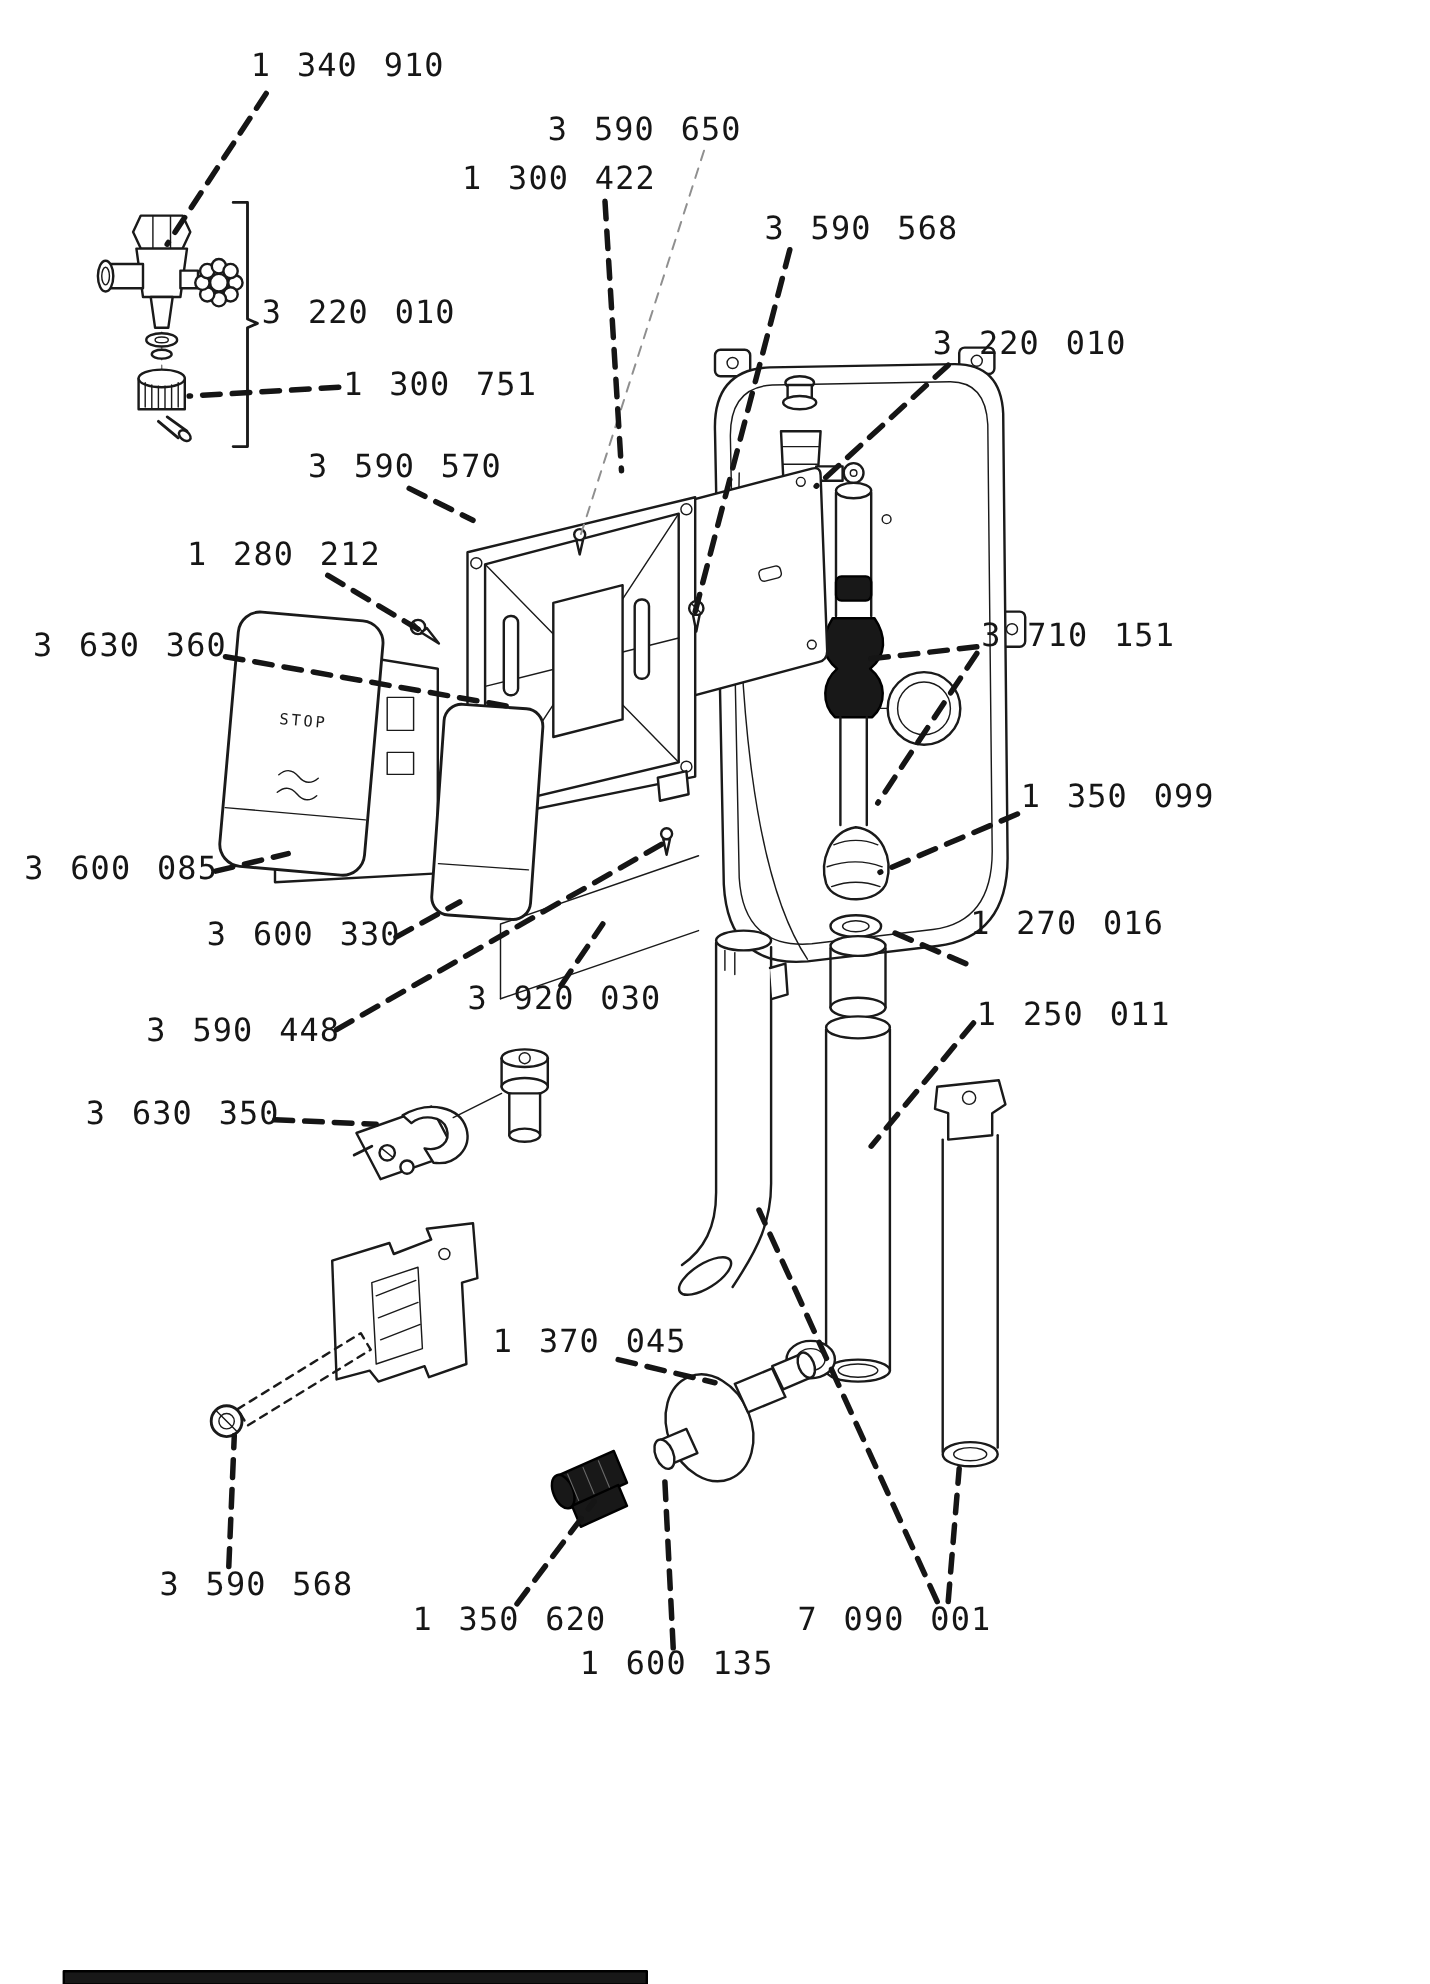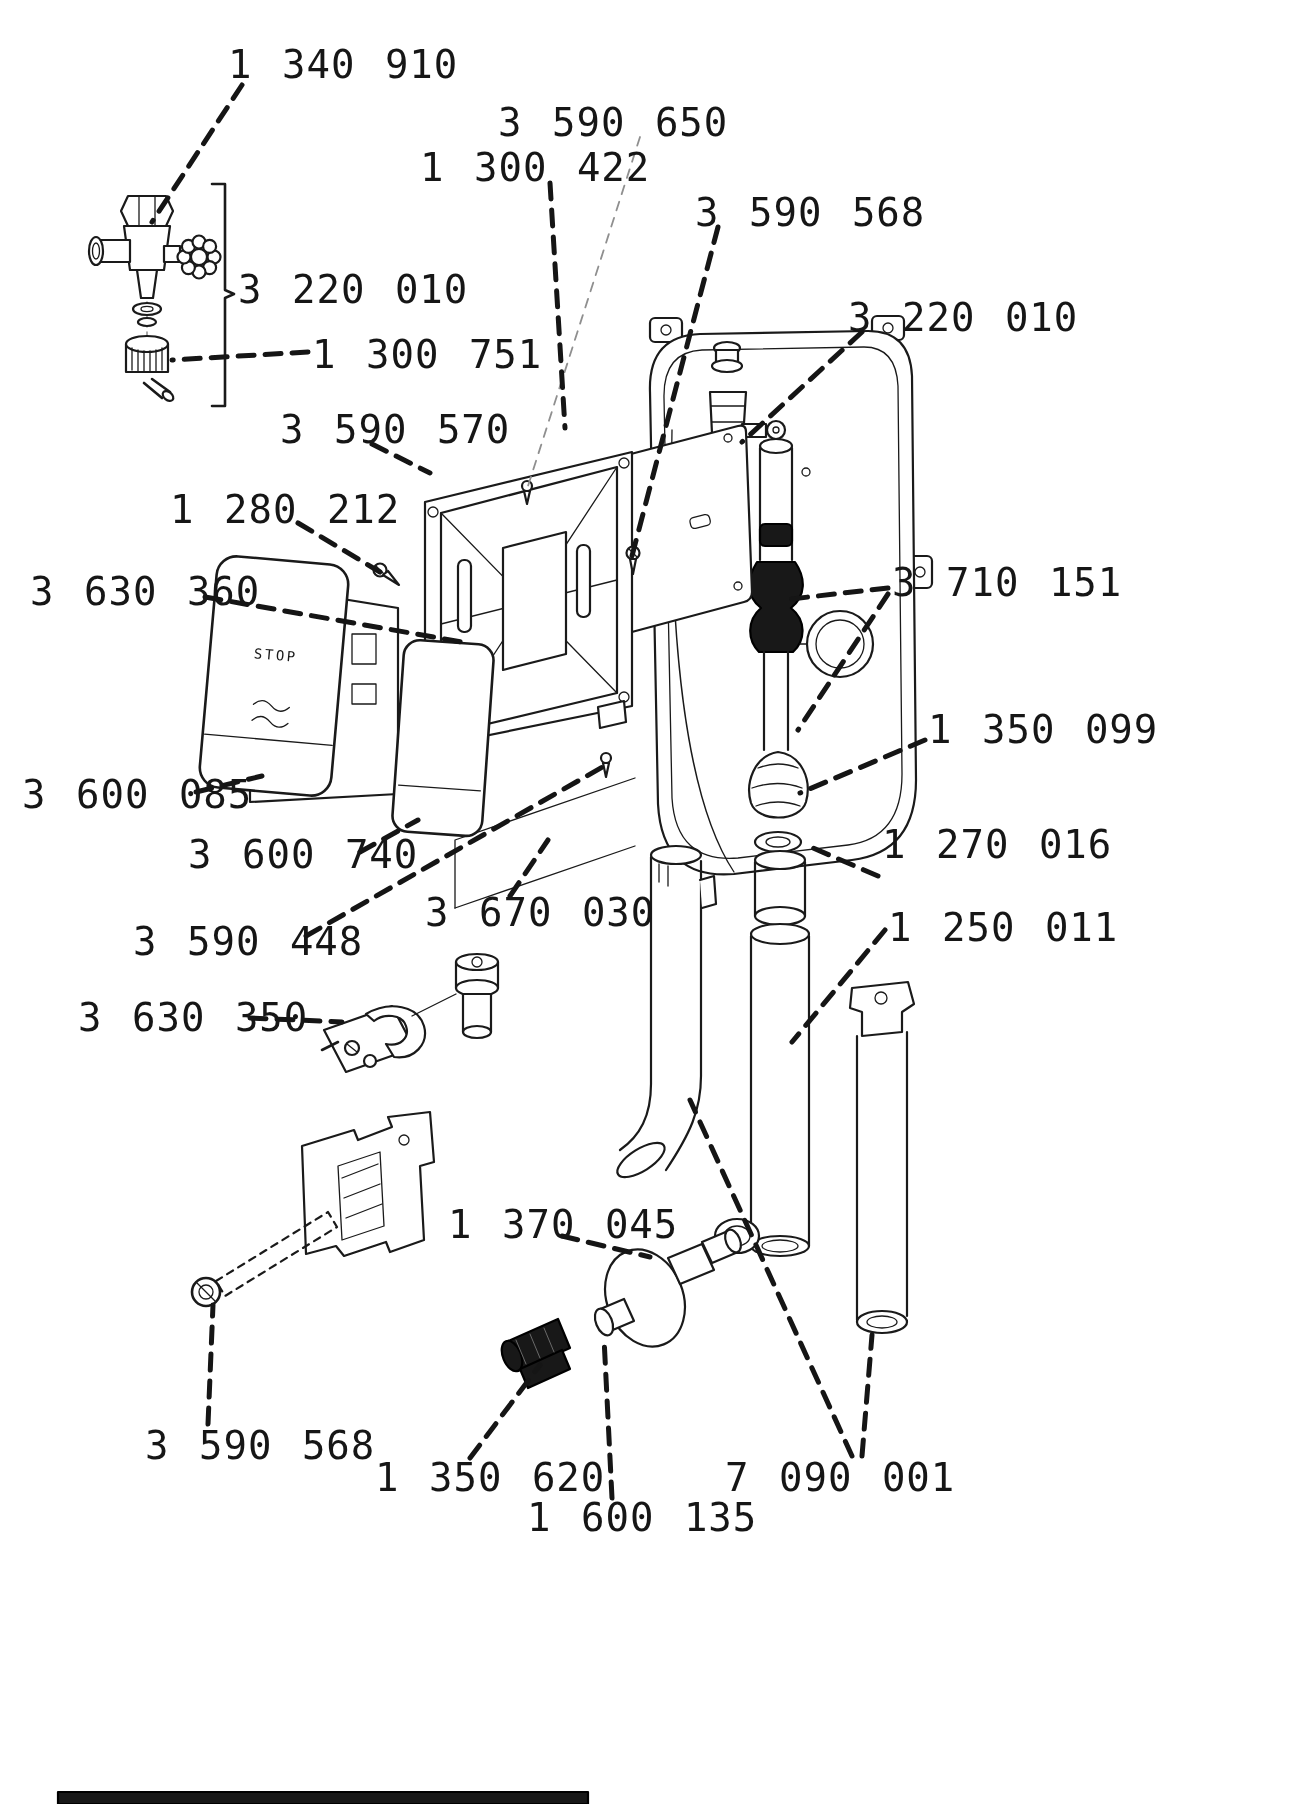--- a/index.html
+++ b/index.html
@@ -3,21 +3,21 @@
 <meta charset="utf-8">
 <style>
   html,body{margin:0;padding:0;background:#dcdcdc;}
   .page{
     position:relative;width:1300px;height:1804px;background:#ffffff;
     overflow:hidden;font-family:"DejaVu Sans Mono","Liberation Mono",monospace;
   }
   .page > svg{position:absolute;left:0;top:0;}
   .labels{position:absolute;left:0;top:0;width:100%;height:100%;pointer-events:none;}
   .plabel{
-    position:absolute;font-size:39px;letter-spacing:1px;word-spacing:5px;
+    position:absolute;font-size:29px;letter-spacing:1px;word-spacing:5px;
     color:#161616;white-space:pre;line-height:1;
   }
   
   .ld{stroke:#151515;stroke-width:5;stroke-dasharray:16 11;fill:none;}
   .ldt{stroke:#8f8f8f;stroke-width:1.8;stroke-dasharray:9 8;fill:none;}
   .fw{fill:#ffffff;}
   .dk{fill:#181818;stroke:#000000;}
   .tn{stroke-width:1.3;}
   .t2{stroke-width:2.6;}
   .dsh{stroke-dasharray:7 6;stroke-width:2.2;fill:none;}
@@ -321,23 +321,23 @@
   <div class="plabel" style="left:238px;top:270px">3 220 010</div>
   <div class="plabel" style="left:848px;top:298px">3 220 010</div>
   <div class="plabel" style="left:312px;top:335px">1 300 751</div>
   <div class="plabel" style="left:280px;top:410px">3 590 570</div>
   <div class="plabel" style="left:170px;top:490px">1 280 212</div>
   <div class="plabel" style="left:30px;top:572px">3 630 360</div>
   <div class="plabel" style="left:892px;top:563px">3 710 151</div>
   <div class="plabel" style="left:928px;top:710px">1 350 099</div>
   <div class="plabel" style="left:22px;top:775px">3 600 085</div>
   <div class="plabel" style="left:882px;top:825px">1 270 016</div>
-  <div class="plabel" style="left:188px;top:835px">3 600 740</div>
+  <div class="plabel" style="left:188px;top:835px">3 600 330</div>
   <div class="plabel" style="left:888px;top:908px">1 250 011</div>
-  <div class="plabel" style="left:425px;top:893px">3 670 030</div>
+  <div class="plabel" style="left:425px;top:893px">3 920 030</div>
   <div class="plabel" style="left:133px;top:922px">3 590 448</div>
   <div class="plabel" style="left:78px;top:998px">3 630 350</div>
   <div class="plabel" style="left:448px;top:1205px">1 370 045</div>
   <div class="plabel" style="left:145px;top:1426px">3 590 568</div>
   <div class="plabel" style="left:375px;top:1458px">1 350 620</div>
   <div class="plabel" style="left:725px;top:1458px">7 090 001</div>
   <div class="plabel" style="left:527px;top:1498px">1 600 135</div>
 </div>
 
 </div>

